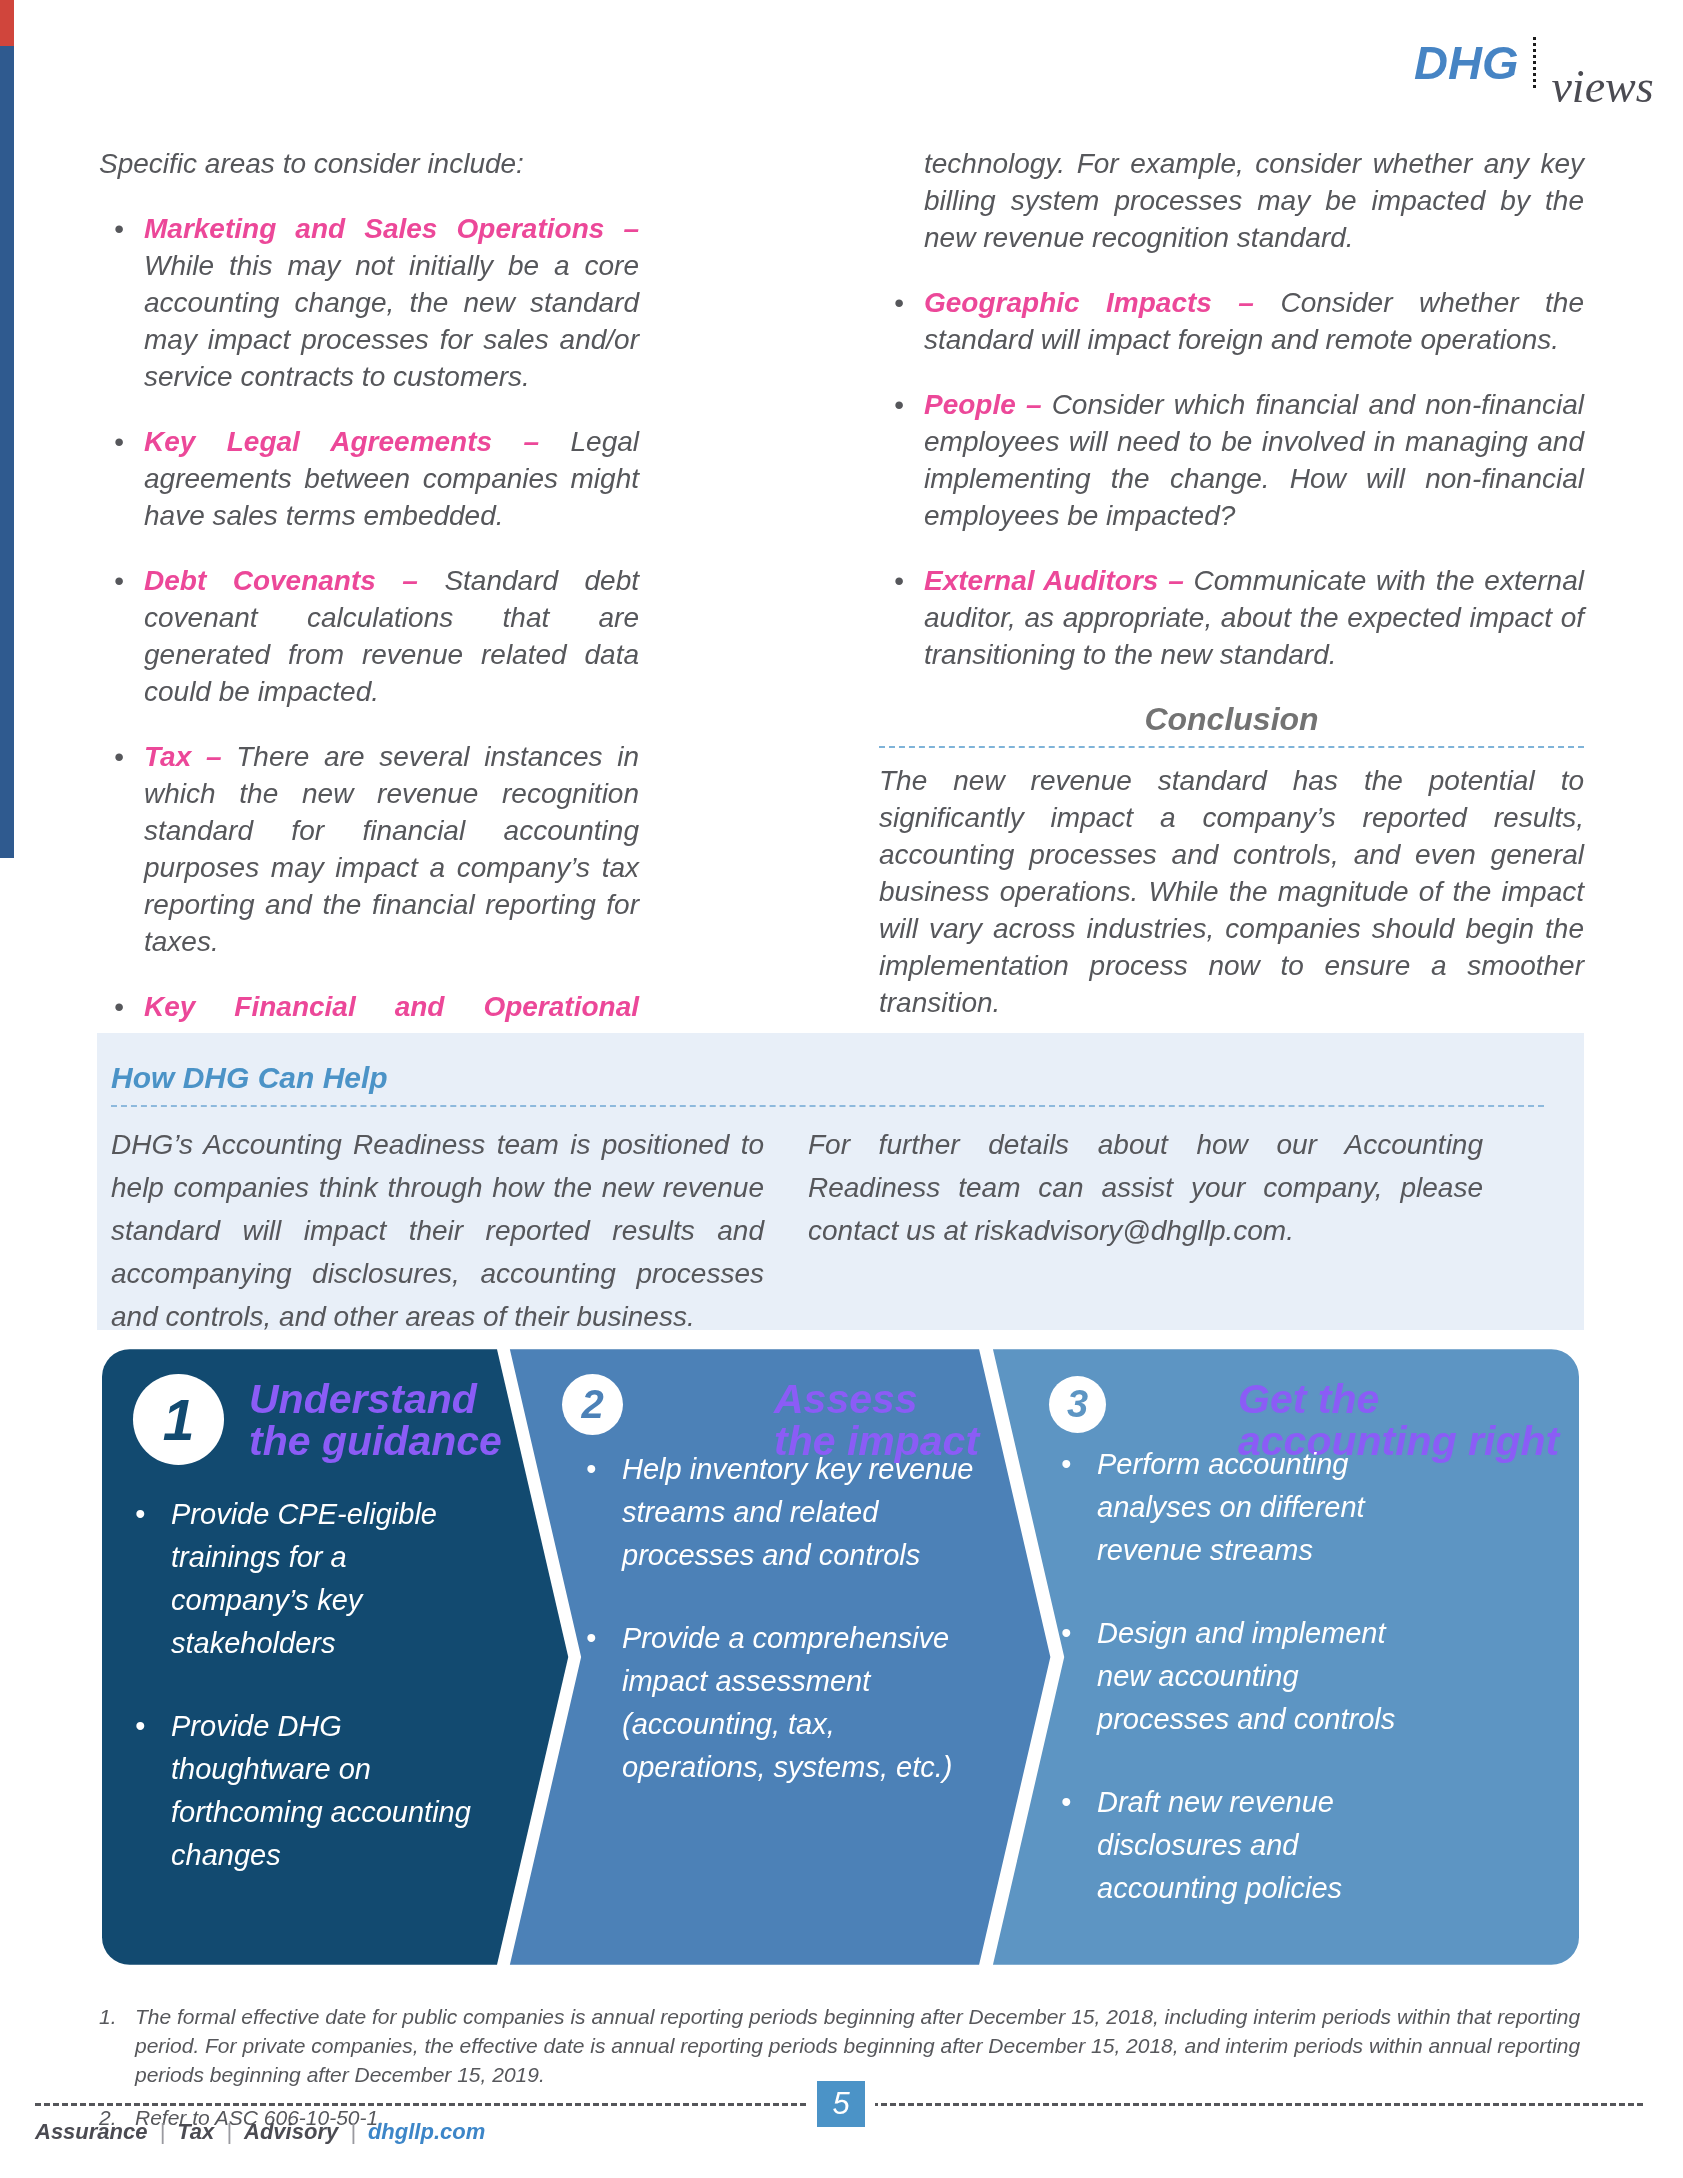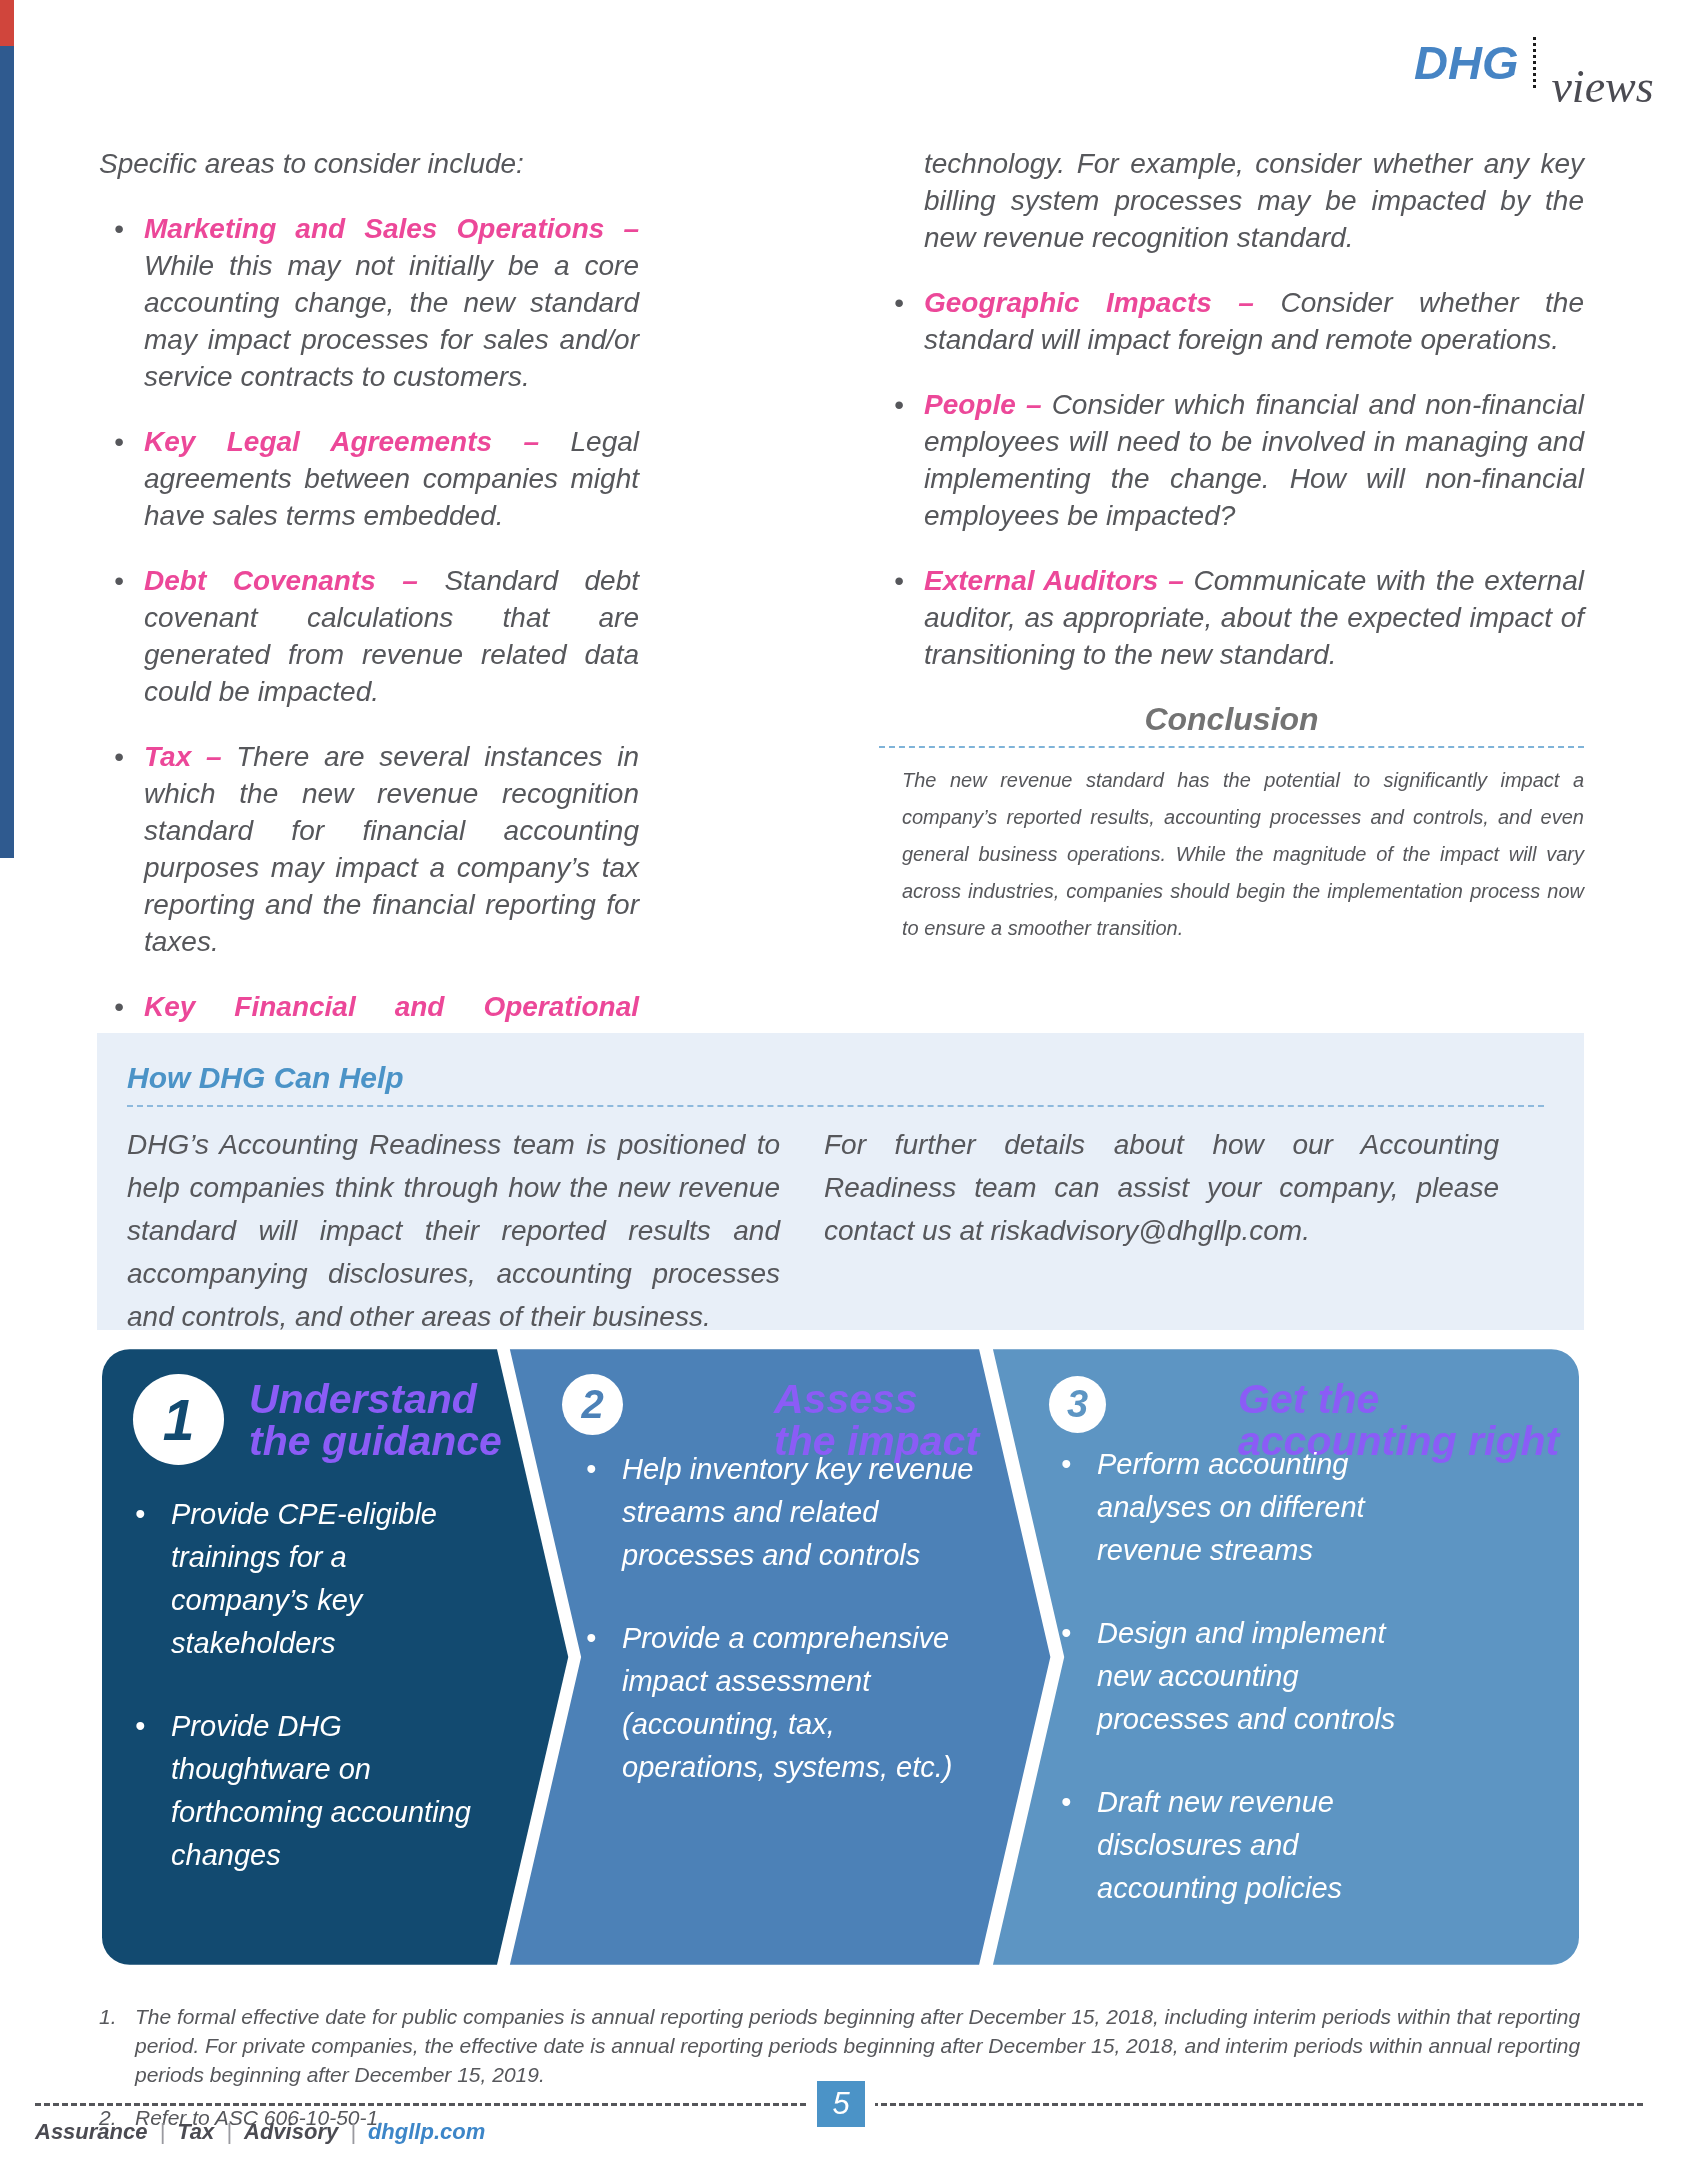--- a/index.html
+++ b/index.html
@@ -21,25 +21,25 @@
   .colR{position:absolute;left:879px;top:145px;width:705px;}
   .intro{font-size:28px;line-height:37px;margin-bottom:28px;}
   .bullet{position:relative;padding-left:45px;text-align:justify;
           font-size:28px;line-height:37px;margin-bottom:28px;}
   .bullet .dot{position:absolute;left:15px;top:0;color:#56575b;}
   .bullet .head{font-weight:bold;color:#ec4899;}
   .cont{padding-left:45px;text-align:justify;font-size:28px;line-height:37px;margin-bottom:28px;}
 
   .sec-head{font-size:32px;font-weight:bold;color:#737373;padding-bottom:8px;
             border-bottom:2px dashed #7fb3d8;margin-bottom:14px;text-align:center;}
-  .para{font-size:20px;line-height:37px;text-align:justify;margin-left:23px;}
+  .para{font-size:28px;line-height:37px;text-align:justify;}
 
   
   .help-box{position:absolute;left:97px;top:1033px;width:1487px;height:297px;
-            background:#e8eff8;box-sizing:border-box;padding:28px 40px 0 30px;}
+            background:#e8eff8;box-sizing:border-box;padding:28px 40px 0 14px;}
   .help-title{font-size:30px;font-weight:bold;color:#4b93c7;padding-bottom:10px;
               border-bottom:2px dashed #8db9dd;margin-bottom:16px;}
   .help-cols{display:flex;gap:44px;}
   .help-cols .hc{font-size:28px;line-height:43px;text-align:justify;}
   .hc1{width:653px;}
   .hc2{width:675px;}
 
   
   .band{position:absolute;left:102px;top:1349px;width:1477px;height:616px;}
   .band svg{position:absolute;left:0;top:0;}

